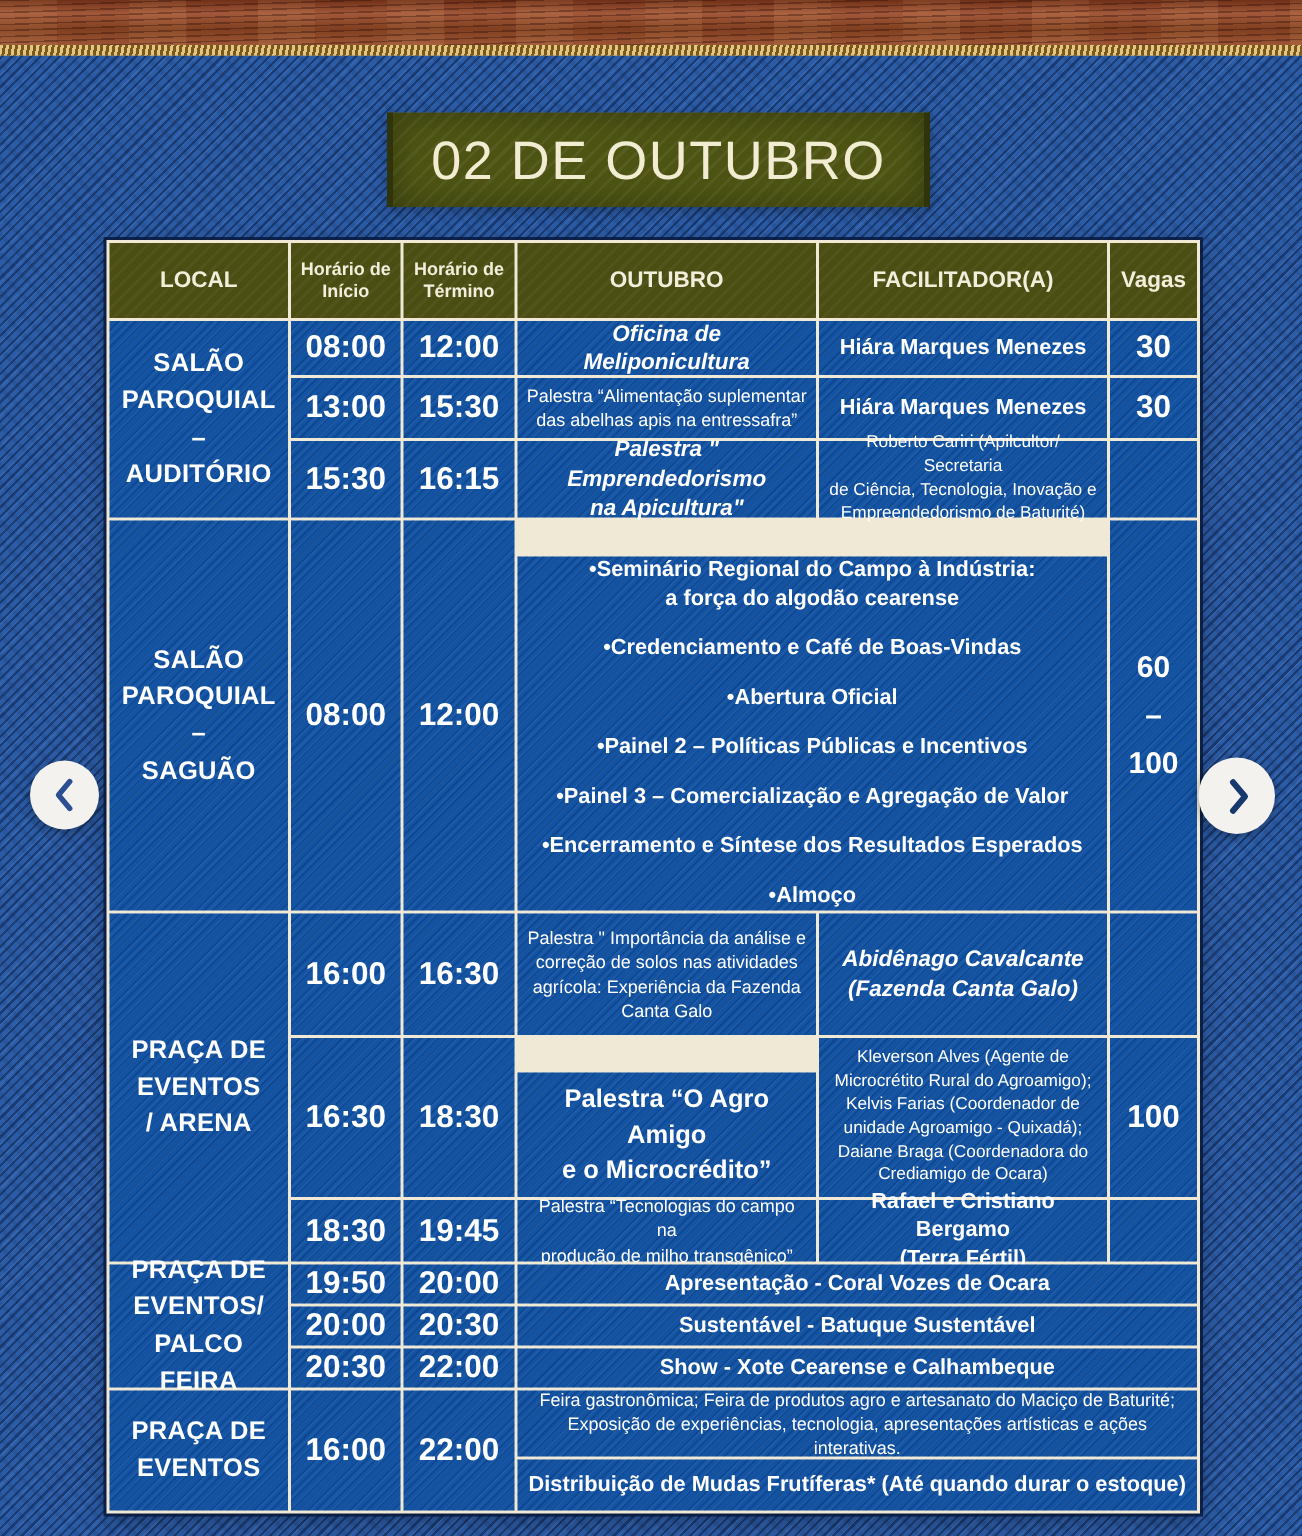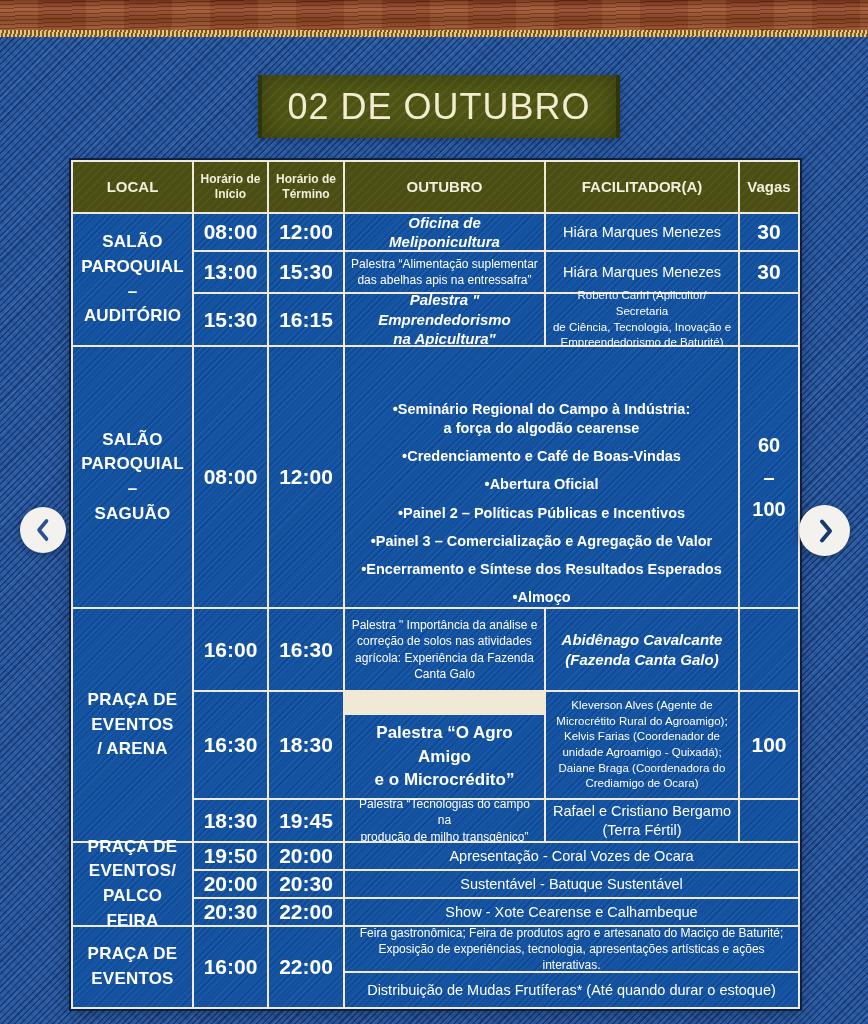--- a/index.html
+++ b/index.html
@@ -58,24 +58,24 @@
     background-image:repeating-linear-gradient(135deg, rgba(255,255,255,0.04) 0 2px, transparent 2px 6px);
     color:#f3eedb;font-weight:700;font-size:15px;line-height:1.25;
   }
   .hdr.small{font-size:12px;}
   .loc{font-size:17px;font-weight:700;line-height:1.45;letter-spacing:0.2px;}
   .t{font-size:21px;font-weight:700;}
   .vag{font-size:21px;font-weight:700;}
   .vag.range{font-size:20px;line-height:1.6;}
   .fs11{font-size:11.5px;line-height:1.35;}
   .fs12{font-size:12px;line-height:1.35;}
-  .fs14{font-size:14.5px;font-weight:400;}
+  .fs14{font-size:14.5px;font-weight:700;}
   .fs15{font-size:15px;font-weight:600;font-style:italic;}
   .fs16{font-size:17px;font-weight:600;line-height:1.4;margin-top:23px;}
-  .agenda{flex-direction:column;gap:9px;justify-content:flex-end;}
+  .agenda{flex-direction:column;gap:9px;justify-content:space-between;margin-top:24px;}
   .agenda .item{font-size:14.5px;font-weight:600;line-height:1.32;white-space:pre-line;}
   .nav-circle{
     position:absolute;border-radius:50%;background:#f3f2ee;
     display:flex;align-items:center;justify-content:center;
     box-shadow:0 2px 7px rgba(0,0,0,0.35);cursor:pointer;
   }
   .nav-prev{left:20px;top:507px;width:46px;height:46px;}
   .nav-next{left:799px;top:505px;width:51px;height:51px;}
 </style>
 </head>

